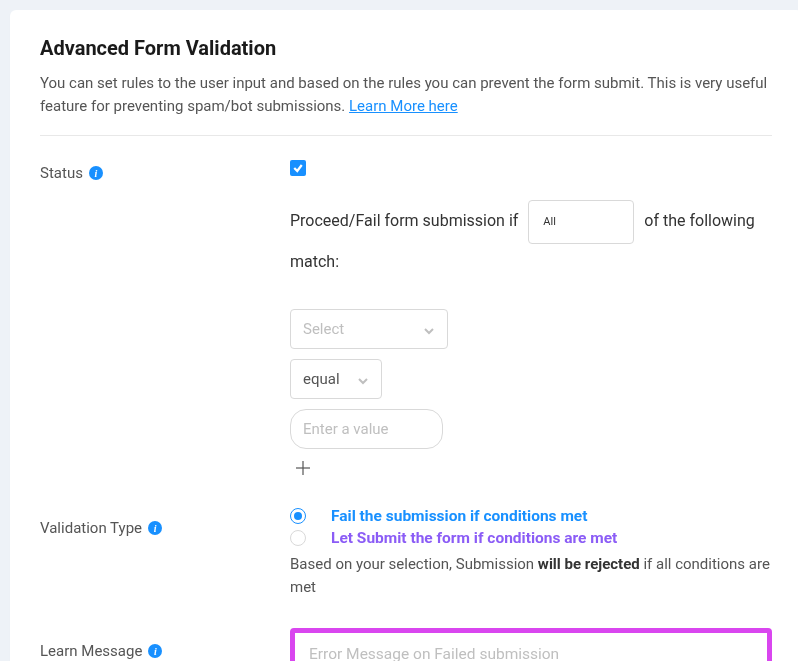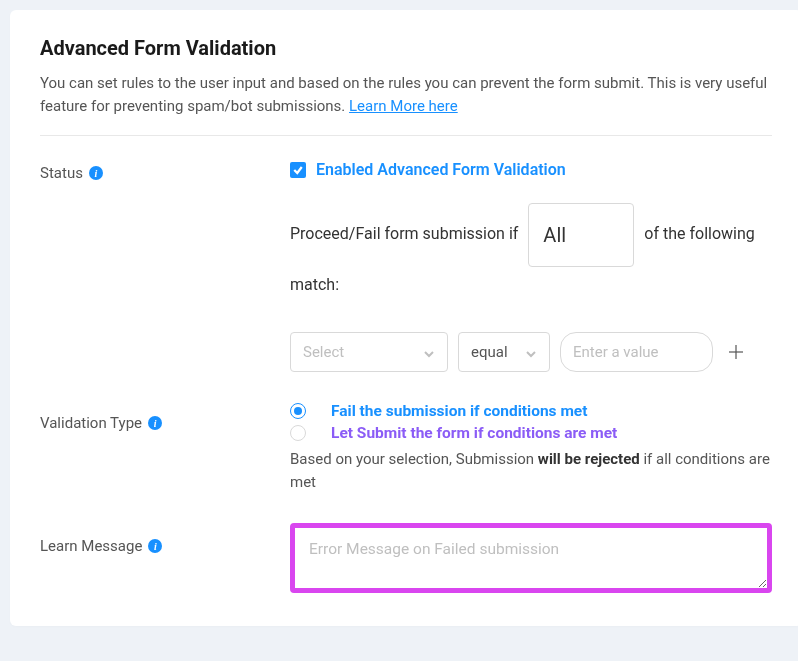--- a/index.html
+++ b/index.html
@@ -109,27 +109,28 @@
       line-height: 2.2;
     }
     .inline-select {
       display: inline-block;
       border: 1px solid #d9d9d9;
       border-radius: 4px;
       padding: 9px 14px;
       width: 106px;
       vertical-align: middle;
       margin: 0 6px;
-      font-size: 20px;
+      font-size: 11px;
       cursor: pointer;
     }
     .cond-row {
       display: flex;
-      align-items: center;
+      align-items: flex-start;
       gap: 10px;
+      flex-direction: column;
     }
     .select-box {
       border: 1px solid #d9d9d9;
       border-radius: 4px;
       padding: 10px 12px;
       display: flex;
       align-items: center;
       justify-content: space-between;
       cursor: pointer;
       font-size: 15px;
@@ -257,21 +258,20 @@
       <span>Status</span>
       <span class="info-icon">i</span>
     </div>
     <div class="form-content">
       <div class="checkbox-row">
         <span class="checkbox">
           <svg viewBox="0 0 16 16">
               <polyline points="3,8 7,12 13,4"></polyline>
             </svg>
         </span>
-        <span class="checkbox-label">Enabled Advanced Form Validation</span>
       </div>
       <div class="sentence">
         <span>Proceed/Fail form submission if</span>
         <span class="inline-select">
           <span>All</span>
         </span>
         <span> of the following match:</span>
       </div>
       <div class="cond-row">
         <div class="select-box select-field">

